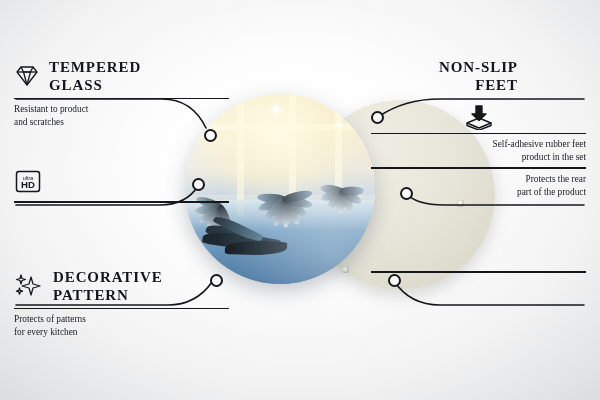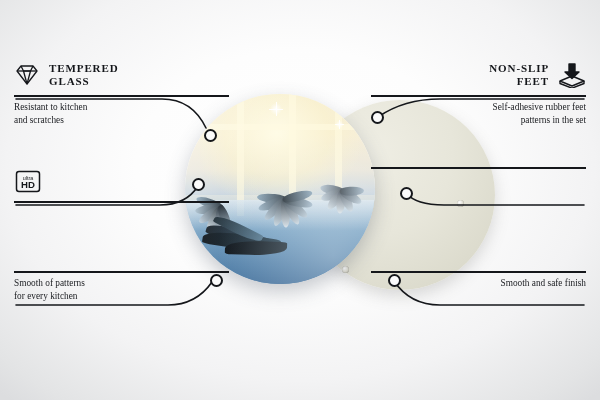--- a/index.html
+++ b/index.html
@@ -146,24 +146,24 @@
   .callout.left  { left: 14px;  text-align: left; }
   .callout.right { right: 14px; text-align: right; }
 
   .head {
     display: flex;
     align-items: center;
     gap: 9px;
     min-height: 34px;
   }
   .callout.left .head  { justify-content: flex-start; }
-  .callout.right .head { justify-content: flex-end; }
+  .callout.right .head { justify-content: flex-end; flex-direction: column; }
 
   .title {
-    font-size: 11px;
+    font-size: 15px;
     font-weight: 700;
     letter-spacing: 0.9px;
     line-height: 1.22;
     text-transform: uppercase;
     white-space: pre-line;
   }
 
   .rule {
     height: 1.6px;
     background: #15171b;
@@ -288,60 +288,72 @@
           <path d="M3 8 H23"></path>
             <path d="M7 3 L9.5 8 L13 21"></path>
             <path d="M19 3 L16.5 8 L13 21"></path>
           <path d="M9.5 8 H16.5"></path>
         </g>
       </svg>
       <div class="title">TEMPERED
 GLASS</div>
     </div>
     <div class="rule"></div>
-    <div class="desc">Resistant to kitchen
+    <div class="desc">Resistant to product
 and scratches</div>
   </div>
 
   <div class="callout left" style="top:164px;">
     <div class="head">
       <svg class="ico" width="28" height="25" viewBox="0 0 28 25">
         <rect x="2.5" y="2.5" width="23" height="20" rx="2.5" ry="2.5" fill="none" stroke="#15171b" stroke-width="1.5"></rect>
         <text x="14" y="10.6" text-anchor="middle" font-family="Liberation Sans, sans-serif" font-size="5.4" fill="#15171b">ultra</text>
         <text x="14" y="19.4" text-anchor="middle" font-family="Liberation Sans, sans-serif" font-size="9.6" font-weight="bold" fill="#15171b">HD</text>
       </svg>
     </div>
     <div class="rule"></div>
   </div>
 
   <div class="callout left" style="top:268px;">
-    <div class="rule"></div>
-    <div class="desc">Smooth of patterns
+    <div class="head">
+      <svg class="ico" width="30" height="26" viewBox="0 0 30 26">
+        <g fill="none" stroke="#15171b" stroke-width="1.25" stroke-linejoin="round">
+          <path d="M17 4 L19 11 L26 13 L19 15 L17 22 L15 15 L8 13 L15 11 Z"></path>
+          <path d="M7 2 L8 5.5 L11.5 6.5 L8 7.5 L7 11 L6 7.5 L2.5 6.5 L6 5.5 Z"></path>
+          <path d="M5.5 15 L6.2 17.4 L8.6 18.1 L6.2 18.8 L5.5 21.2 L4.8 18.8 L2.4 18.1 L4.8 17.4 Z"></path>
+        </g>
+      </svg>
+      <div class="title">DECORATIVE
+PATTERN</div>
+    </div>
+    <div class="rule"></div>
+    <div class="desc">Protects of patterns
 for every kitchen</div>
   </div>
 
   <div class="callout right" style="top:58px;">
     <div class="head">
       <div class="title">NON-SLIP
 FEET</div>
       <svg class="ico" width="28" height="26" viewBox="0 0 28 26">
         <g fill="none" stroke="#15171b" stroke-width="1.4" stroke-linejoin="round">
           <path d="M11 2 H17 V10 H21 L14 16.5 L7 10 H11 Z" fill="#15171b"></path>
           <path d="M14 14 L26 19 L14 24 L2 19 Z"></path>
           <path d="M2 19 V21.5 L14 26.2 L26 21.5 V19"></path>
         </g>
       </svg>
     </div>
     <div class="rule"></div>
     <div class="desc">Self-adhesive rubber feet
-patterns in the set</div>
+product in the set</div>
   </div>
 
   <div class="callout right" style="top:164px;">
     <div class="rule"></div>
+    <div class="desc">Protects the rear
+part of the product</div>
   </div>
 
   <div class="callout right" style="top:268px;">
     <div class="rule"></div>
-    <div class="desc">Smooth and safe finish</div>
   </div>
 
 </div>
 
 </body></html>

